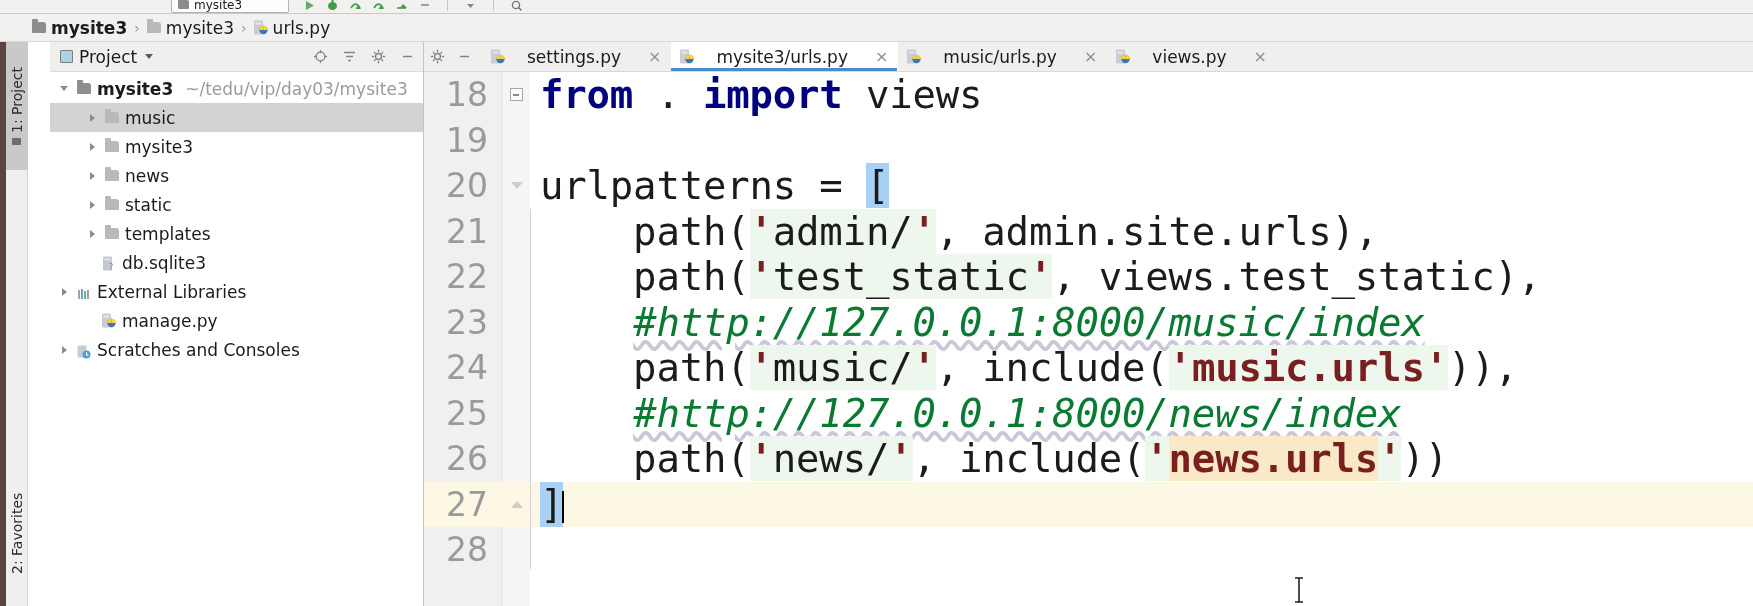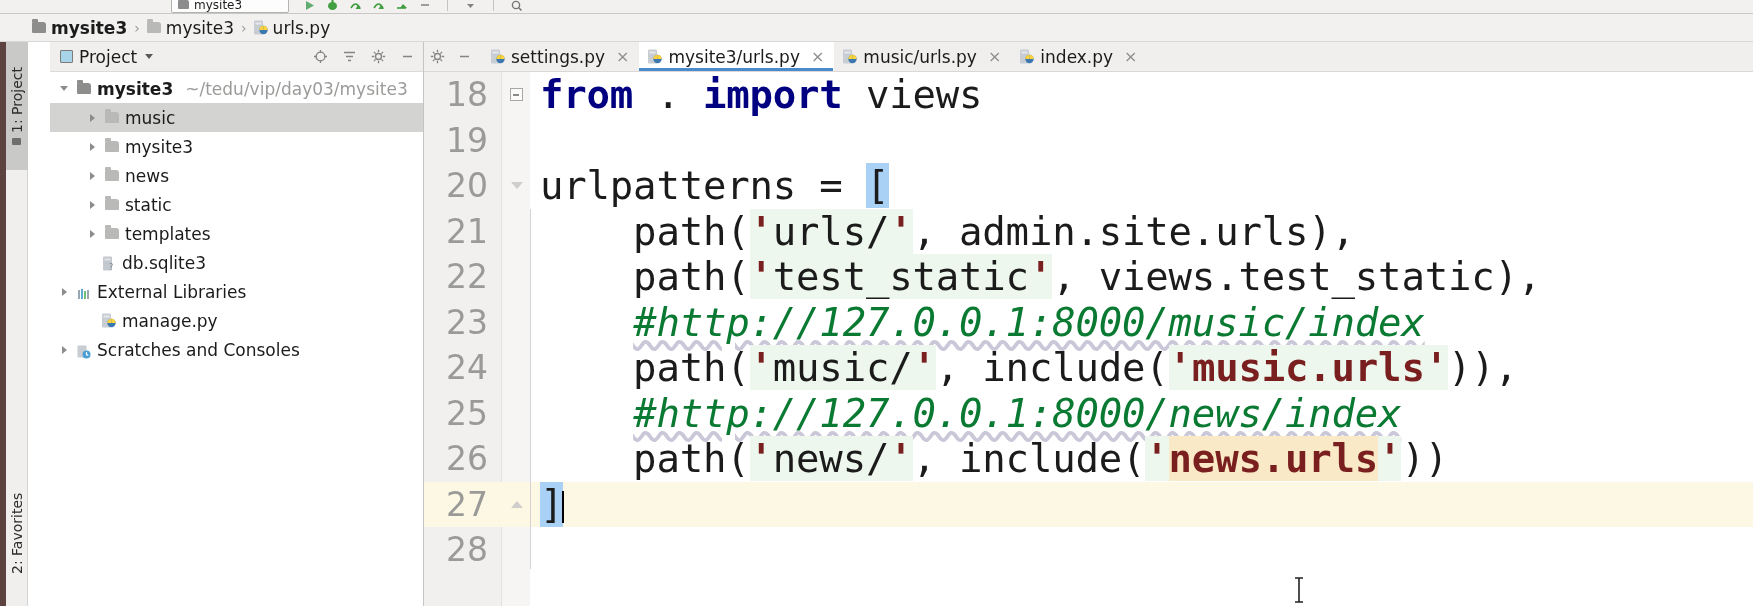--- a/index.html
+++ b/index.html
@@ -116,21 +116,21 @@
     position: absolute; left: 424px; top: 42px; width: 1329px; height: 564px;
     background: #ffffff;
   }
   .tabbar {
     height: 30px; background: #f0efee; border-bottom: 1px solid #d9d8d6;
     display: flex; align-items: stretch; padding-left: 2px;
   }
   .tabbar-lead { display:flex; align-items:center; gap: 12px; padding: 0 10px 0 4px; }
   .tabbar-lead .hic { width: 15px; height: 15px; opacity: .72; }
   .tab {
-    display: flex; align-items: center; gap: 6px; padding: 0 9px;
+    display: flex; align-items: center; gap: 22px; padding: 0 9px;
     font-size: 17px; color: #1b1b1b; white-space: nowrap; position: relative;
     border-right: 1px solid transparent;
   }
   .tab.active { background: #ffffff; }
   .tab.active::after {
     content: ""; position: absolute; left: 0; right: 0; bottom: 0;
     height: 3px; background: #4a8bce;
   }
   .tab .closeglyph { color: #8f8f8d; font-size: 16px; margin-left: 5px; line-height: 1; }
 
@@ -449,21 +449,21 @@
       <span class="tab">
         <span class="ic-py">
             <svg width="14" height="15" viewBox="0 0 14 15">
               <rect x="0" y="0.5" width="9" height="14" rx="1" fill="#c8cdd3"></rect>
               <path d="M1.5 2.5h6v2h-6z" fill="#fff" opacity=".55"></path>
               <circle cx="9.5" cy="10" r="4.2" fill="#3b78b0"></circle>
               <path d="M9.5 5.8a4.2 4.2 0 0 1 4.2 4.2h-4.2z" fill="#ffd43b"></path>
               <path d="M5.3 10a4.2 4.2 0 0 1 4.2-4.2v4.2z" fill="#ffd43b"></path>
             </svg>
           </span>
-        <span>index.py</span>
+        <span>views.py</span>
         <span class="closeglyph">×</span>
       </span>
     </div>
 
     <div class="code-area">
       <div class="gutter"></div>
       <div class="fold-col"></div>
 
       <div class="lines">
 
@@ -485,21 +485,21 @@
           <span class="lnum-cell">20</span>
           <span class="fold-cell">
               <span class="foldmark chev-dn"></span>
             </span>
           <span class="codetext">urlpatterns = <span class="brk-hl">[</span></span>
         </div>
 
         <div class="line">
           <span class="lnum-cell">21</span>
           <span class="fold-cell"></span>
-          <span class="codetext">    path(<span class="strq">'</span><span class="strbody">urls/</span><span class="strq">'</span>, admin.site.urls),</span>
+          <span class="codetext">    path(<span class="strq">'</span><span class="strbody">admin/</span><span class="strq">'</span>, admin.site.urls),</span>
         </div>
 
         <div class="line">
           <span class="lnum-cell">22</span>
           <span class="fold-cell"></span>
           <span class="codetext">    path(<span class="strq">'</span><span class="strbody">test_static</span><span class="strq">'</span>, views.test_static),</span>
         </div>
 
         <div class="line">
           <span class="lnum-cell">23</span>

